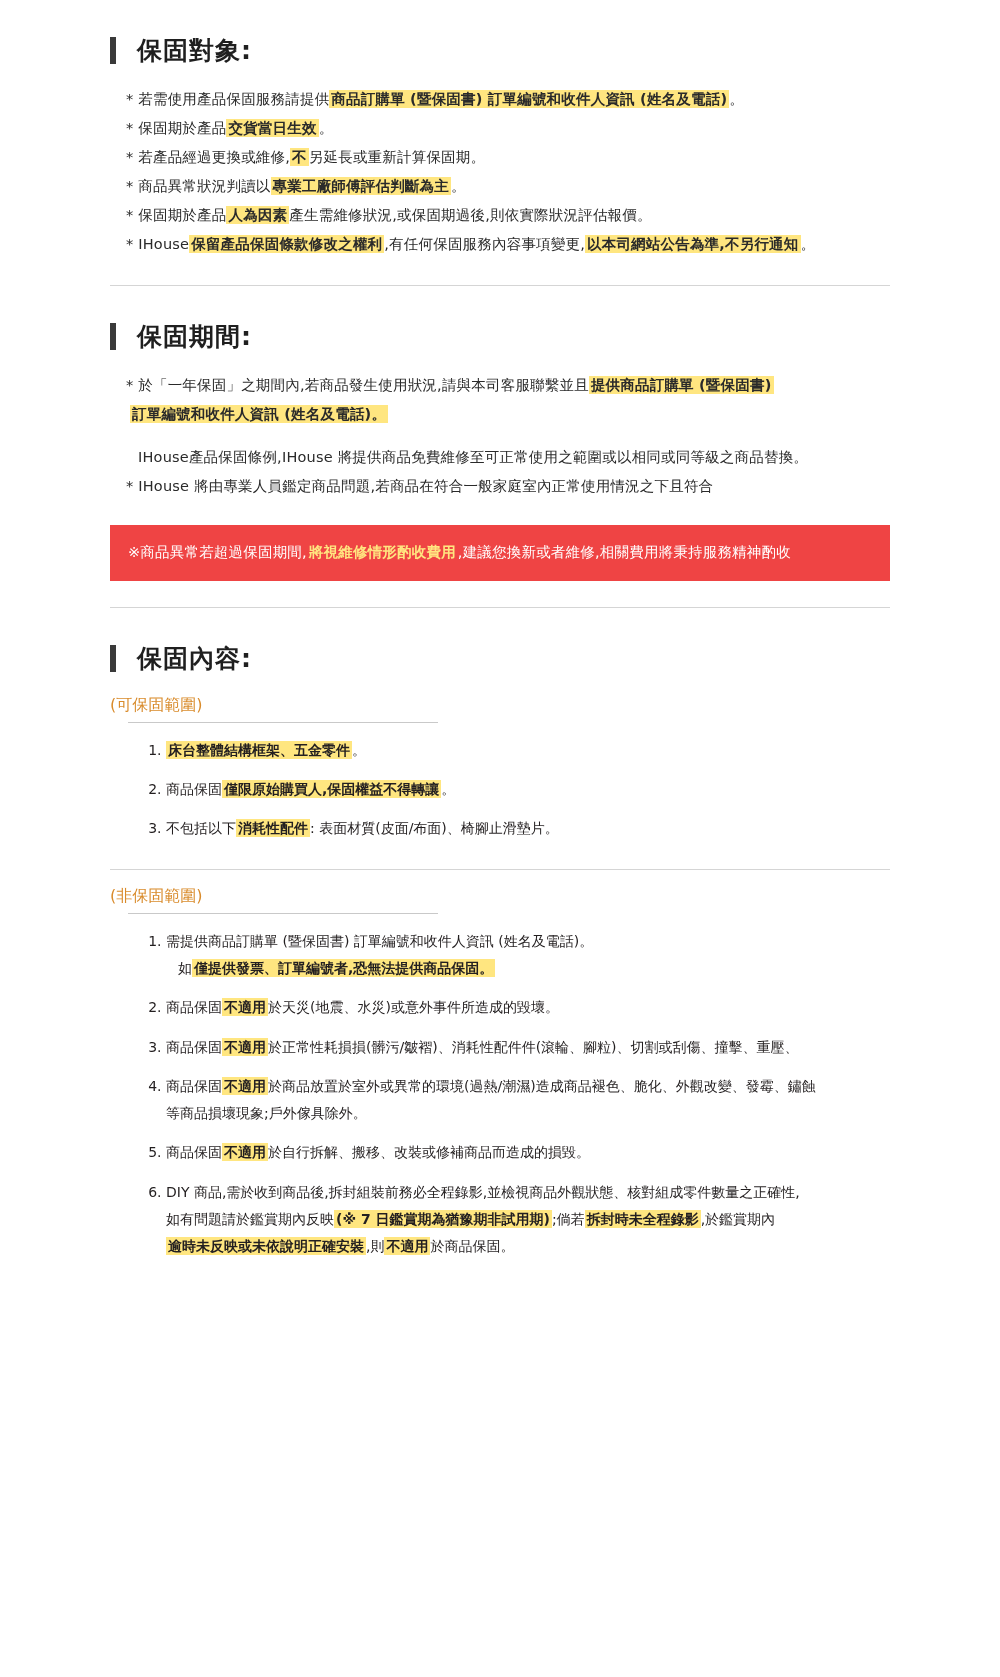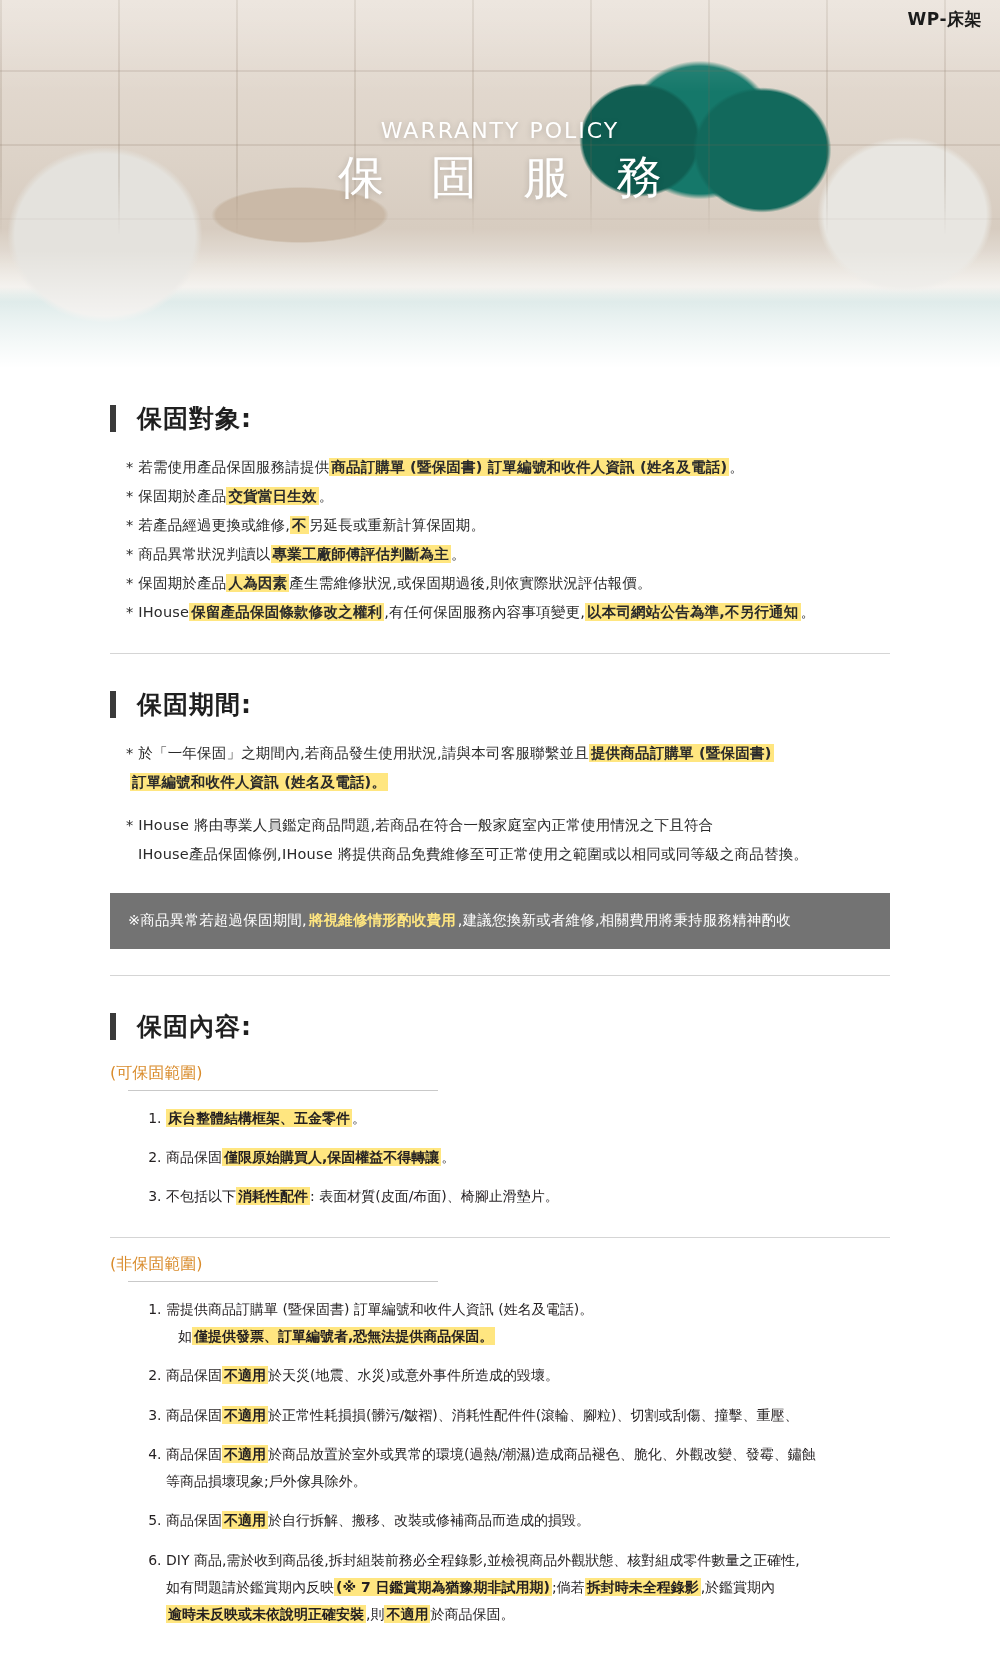--- a/index.html
+++ b/index.html
@@ -112,21 +112,21 @@
     font-size: 14.5px;
     line-height: 2.0;
     letter-spacing: .2px;
     color: #2a2a2a;
   }
   .indent { padding-left: 16px; }
   .hl-strong { background: #ffe680; font-weight: 700; padding: 1px 2px; }
 
   .notebox {
     margin: 24px 0 0 0;
-    background: #737373;
+    background: #ef4444;
     color: #ffffff;
     font-size: 14.5px;
     line-height: 1.85;
     padding: 14px 18px 15px 18px;
     letter-spacing: .2px;
   }
   .notebox .hl, .notebox .hl-strong { background: transparent; color: #ffe680; }
 
   .range-label {
     display: inline-block;
@@ -152,30 +152,20 @@
   ol.list > li { margin-bottom: 12px; }
   ol.list > li:last-child { margin-bottom: 0; }
   .blk { display: block; }
   .gap-sm { height: 14px; }
 </style>
 </head>
 <body>
 
 <div class="page">
 
-  <div class="hero">
-    <div class="hero-photo"></div>
-    <div class="hero-shelves"></div>
-    <div class="hero-vignette"></div>
-    <div class="hero-code">WP-床架</div>
-    <div class="hero-title-wrap">
-      <div class="hero-en">WARRANTY POLICY</div>
-      <div class="hero-zh">保 固 服 務</div>
-    </div>
-  </div>
 
   <div class="content">
 
     <div class="section">
       <div class="sec-head">
         <span class="sec-bar"></span>
         <span class="sec-title">保固對象:</span>
       </div>
 
       <div class="line indent">
@@ -209,22 +199,22 @@
       <div class="line indent">
         <span>* 於「一年保固」之期間內,若商品發生使用狀況,請與本司客服聯繫並且</span><span class="hl-strong">提供商品訂購單 (暨保固書)</span>
         <div class="blk" style="padding-left:4px;">
           <span class="hl-strong">訂單編號和收件人資訊 (姓名及電話)。</span>
         </div>
       </div>
 
       <div class="gap-sm"></div>
 
       <div class="line indent">
+        <span class="blk" style="padding-left:12px;">IHouse產品保固條例,IHouse 將提供商品免費維修至可正常使用之範圍或以相同或同等級之商品替換。</span>
         <span class="blk">* IHouse 將由專業人員鑑定商品問題,若商品在符合一般家庭室內正常使用情況之下且符合</span>
-        <span class="blk" style="padding-left:12px;">IHouse產品保固條例,IHouse 將提供商品免費維修至可正常使用之範圍或以相同或同等級之商品替換。</span>
       </div>
 
       <div class="notebox">
         <span>※商品異常若超過保固期間,</span><span class="hl-strong">將視維修情形酌收費用</span><span>,建議您換新或者維修,相關費用將秉持服務精神酌收</span>
       </div>
     </div>
 
     <div class="hr"></div>
 
     <div class="section">

